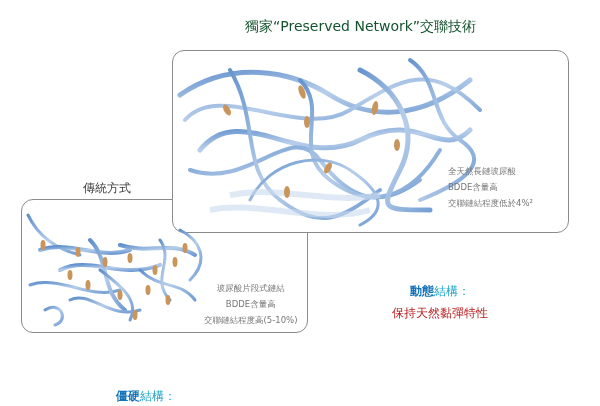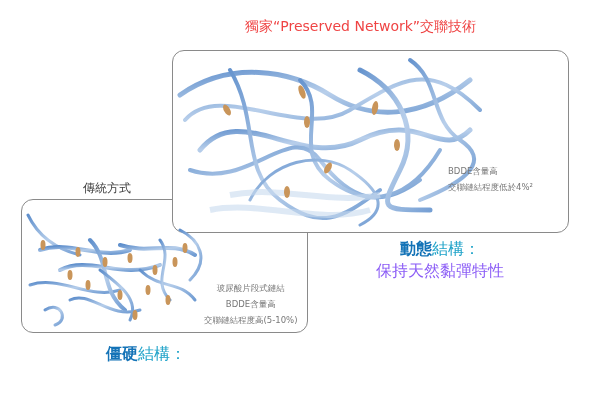--- a/index.html
+++ b/index.html
@@ -1,32 +1,32 @@
 <!DOCTYPE html>
 <html><head>
 <meta charset="utf-8">
 <style>
   html, body { margin:0; padding:0; background:#ffffff; }
   body { width:600px; height:406px; position:relative; overflow:hidden;
          font-family:"DejaVu Sans", sans-serif; }
-  .title { position:absolute; left:245px; top:18px; font-size:14px; color:#ef4444; letter-spacing:0px; white-space:nowrap; }
+  .title { position:absolute; left:245px; top:18px; font-size:14px; color:#14532d; letter-spacing:0px; white-space:nowrap; }
   .box { position:absolute; background:#fff; border:1.5px solid #8a8a8a; border-radius:12px; box-sizing:border-box; }
   #box-trad { left:21px; top:199px; width:287px; height:134px; z-index:1; }
   #box-pres { left:172px; top:50px; width:397px; height:183px; z-index:2; }
   .label-trad { position:absolute; left:83px; top:180px; font-size:12px; color:#404040; white-space:nowrap; }
   .svgwrap { position:absolute; left:0; top:0; width:600px; height:406px; z-index:3; pointer-events:none; }
   .note { position:absolute; font-size:8.5px; line-height:16px; color:#777; white-space:nowrap; z-index:4; }
   #note-pres { left:448px; top:163px; }
   #note-trad { left:204px; top:280px;text-align:center; }
   .head { position:absolute; text-align:center; z-index:4; white-space:nowrap; }
   #head-pres { left:370px; top:238px; width:140px; }
   #head-trad { left:36px; top:343px; width:220px; }
-  .head .l1 { font-size:16px; line-height:22px; color:#1fa3c9; }
+  .head .l1 { font-size:12px; line-height:22px; color:#1fa3c9;margin-top:42px; }
   .head .l1 b { color:#1473b7; font-weight:bold; }
-  .head .l2 { font-size:16px; line-height:22px; color:#8b5cf6; }
+  .head .l2 { font-size:12px; line-height:22px; color:#b91c1c; }
 </style>
 </head>
 <body>
 
 <div class="title">獨家“Preserved Network”交聯技術</div>
 
 <div class="label-trad">傳統方式</div>
 
 <div class="box" id="box-trad"></div>
 <div class="box" id="box-pres"></div>
@@ -90,20 +90,21 @@
     <ellipse cx="148" cy="290" rx="2.5" ry="5"></ellipse>
     <ellipse cx="175" cy="262" rx="2.5" ry="5"></ellipse>
     <ellipse cx="70" cy="275" rx="2.5" ry="5"></ellipse>
     <ellipse cx="135" cy="315" rx="2.5" ry="5"></ellipse>
     <ellipse cx="168" cy="300" rx="2.5" ry="5"></ellipse>
     <ellipse cx="185" cy="248" rx="2.5" ry="5"></ellipse>
   </g>
 </svg>
 
 <div class="note" id="note-pres">
+  <div>全天然長鏈玻尿酸</div>
   <div>BDDE含量高</div>
   <div>交聯鏈結程度低於4%²</div>
 </div>
 
 <div class="note" id="note-trad">
   <div>玻尿酸片段式鏈結</div>
   <div>BDDE含量高</div>
   <div>交聯鏈結程度高(5-10%)</div>
 </div>
 

